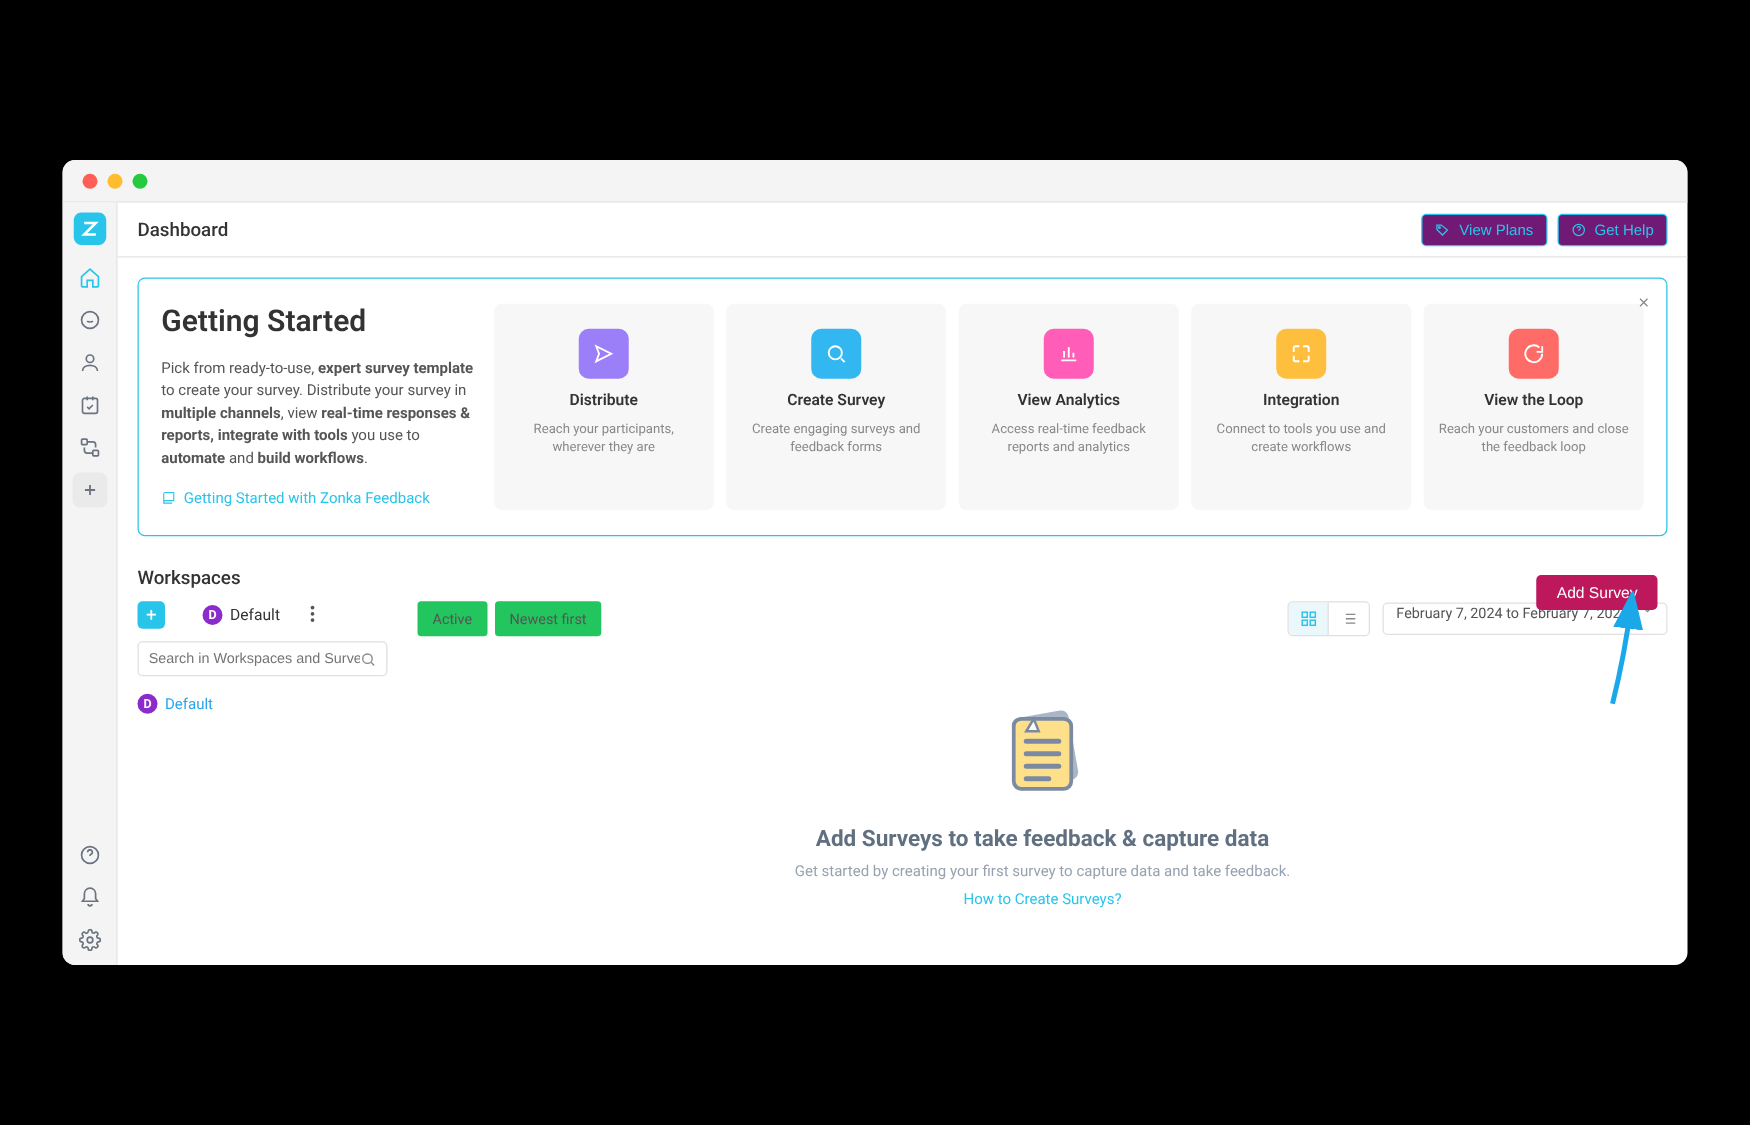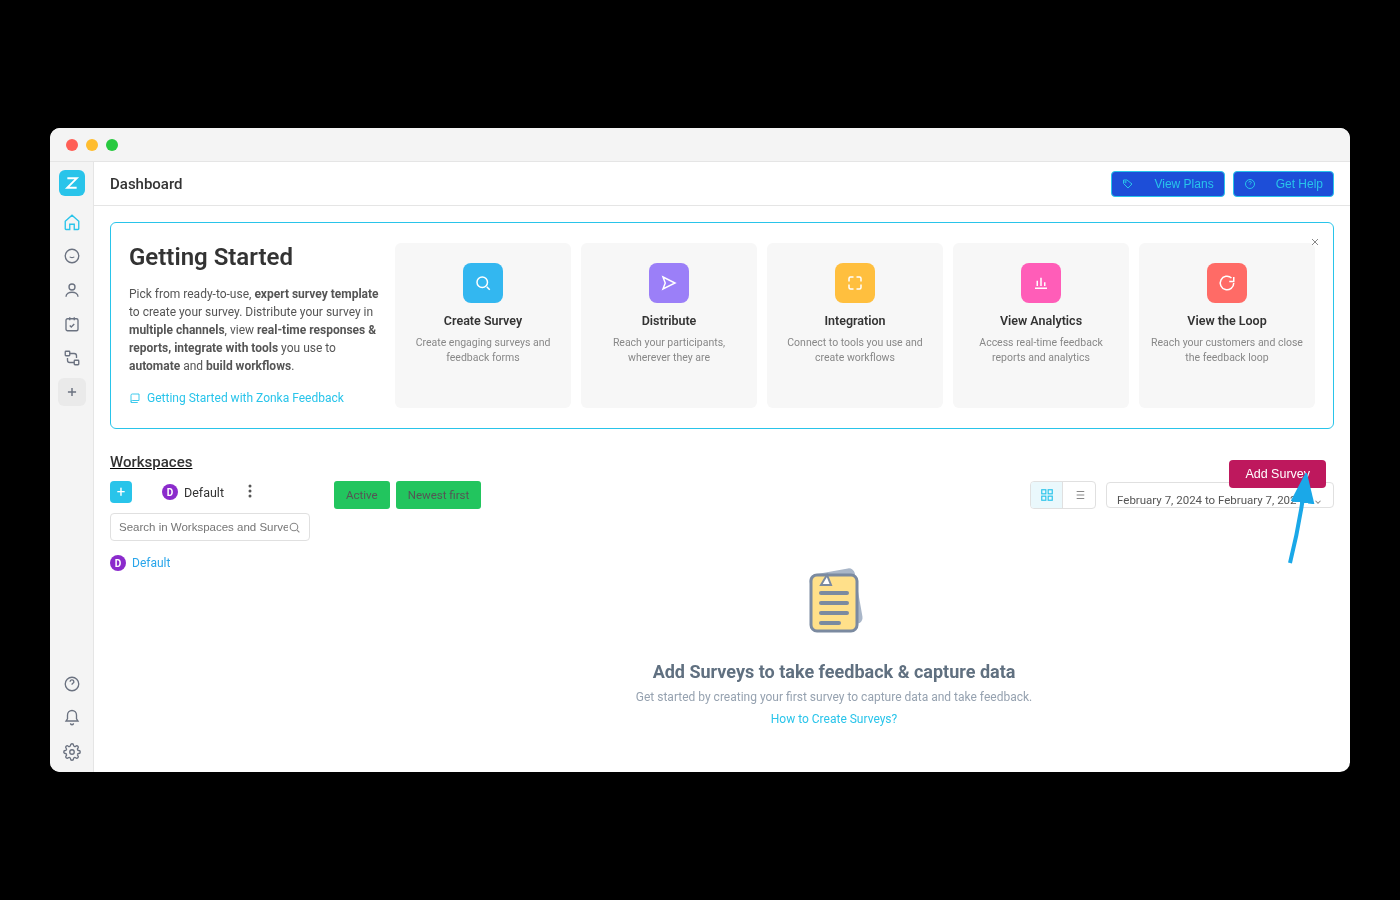--- a/index.html
+++ b/index.html
@@ -67,23 +67,23 @@
 .header {
   height: 44px;
   display: flex; align-items: center;
   padding: 0 16px;
   border-bottom: 1px solid #e5e5e5;
 }
 .header-title { font-size: 15px; color: #333; font-weight: 500; }
 .header-spacer { flex: 1; }
 .header-btn {
   border: 1px solid #29c4ea; color: #29c4ea;
-  background: #1d4ed8; font-size: 12px;
+  background: #701a75; font-size: 12px;
   padding: 5px 10px; border-radius: 4px;
-  margin-left: 8px; display: inline-flex; align-items: center; gap: 20px;
+  margin-left: 8px; display: inline-flex; align-items: center; gap: 7px;
   cursor: pointer;
 }
 
 .content { flex: 1; overflow: auto; padding: 16px; }
 
 .getting-started {
   border: 1px solid #29c4ea;
   border-radius: 6px;
   padding: 20px 18px;
   display: flex; gap: 16px;
@@ -97,21 +97,21 @@
 .gs-cards { flex: 1; display: flex; gap: 10px; }
 .gs-card {
   flex: 1; background: #f7f7f7; border-radius: 6px;
   padding: 14px 10px; text-align: center;
 }
 .gs-card-icon { width: 40px; height: 40px; margin: 6px auto 10px; border-radius: 8px; display:flex; align-items:center; justify-content:center; color:#fff; position:relative; }
 .gs-card-icon::before { content:""; position:absolute; inset:-3px -6px -6px -3px; background: inherit; opacity:.25; border-radius:8px; transform: rotate(-8deg); z-index:-1;}
 .gs-card-title { font-size: 12.5px; font-weight: 600; color: #333; margin-bottom: 8px; }
 .gs-card-desc { font-size: 10.5px; color: #888; line-height: 1.4; }
 
-.workspaces-row { display: flex; align-items: flex-start; margin-top: 24px; text-decoration: underline; }
+.workspaces-row { display: flex; align-items: flex-start; margin-top: 24px; }
 .ws-title { font-size: 15px; font-weight: 500; color: #333; margin-right: 14px; }
 .ws-add { width: 22px; height: 22px; background: #29c4ea; color:#fff; border-radius:4px; display:inline-flex; align-items:center; justify-content:center; font-size:15px; cursor:pointer; margin-right: 16px; }
 .ws-tag { display:inline-flex; align-items:center; gap:6px; font-size:12.5px; color:#333; }
 .ws-badge { width:16px; height:16px; border-radius:50%; background:#8b2bcc; color:#fff; font-size:10px; font-weight:700; display:inline-flex; align-items:center; justify-content:center; }
 .ws-more { margin-left: 10px; color:#555; cursor:pointer; }
 .add-survey-btn {
   background: #be185d; color:#fff; border:none;
   padding: 7px 16px; font-size:12.5px; border-radius:4px; cursor:pointer;
 }
 .search-box {
@@ -119,21 +119,21 @@
   border: 1px solid #e0e0e0; border-radius:4px;
   display:flex; align-items:center; padding: 0 8px;
   color:#888; font-size:11.5px; background:#fff;
 }
 .search-box input { border:none; outline:none; flex:1; font-size:11.5px; background:transparent; color:#888;}
 .filter-chip { background:#22c55e; padding: 0 12px; height:28px; display:inline-flex; align-items:center; font-size:11.5px; color:#555; border-radius:3px; cursor:pointer;}
 .filters-spacer { flex:1; }
 .view-toggle { display:inline-flex; border:1px solid #e0e0e0; border-radius:4px; overflow:hidden; margin-right:10px; }
 .vt-btn { width:32px; height:26px; display:inline-flex; align-items:center; justify-content:center; cursor:pointer; color:#888; }
 .vt-btn.active { background:#eaf8fc; color:#29c4ea; border-right:1px solid #e0e0e0; }
-.date-range { border:1px solid #e0e0e0; border-radius:4px; padding:0 10px; height:26px; display:inline-flex; align-items:flex-end; font-size:11.5px; color:#555; gap:10px; cursor:pointer;}
+.date-range { border:1px solid #e0e0e0; border-radius:4px; padding:0 10px; height:26px; display:inline-flex; align-items:flex-start; font-size:11.5px; color:#555; gap:10px; cursor:pointer;}
 
 .ws-item { display:inline-flex; align-items:center; gap:6px; margin-top:14px; font-size:12px; color:#29a5ea; cursor:pointer;}
 
 .empty-state { text-align:center; margin-top: 48px; }
 .empty-icon { width:90px; height:90px; margin:0 auto 14px; position:relative; }
 .empty-title { font-size:18px; font-weight:700; color:#607080; margin-bottom:8px;}
 .empty-desc { font-size:12px; color:#96a2b0; margin-bottom:8px;}
 .empty-link { font-size:12px; color:#29c4ea; cursor:pointer;}
 
 .arrow-annotation {
@@ -245,55 +245,55 @@
             <div class="gs-desc" id="gs-desc">Pick from ready-to-use, <b>expert survey template</b> to create your survey. Distribute your survey in <b>multiple channels</b>, view <b>real-time responses &amp; reports, integrate with tools</b> you use to <b>automate</b> and <b>build workflows</b>.</div>
             <div class="gs-link">
               <svg width="12" height="12" viewBox="0 0 24 24" fill="none" stroke="currentColor" stroke-width="1.8">
                   <path d="M4 19.5A2.5 2.5 0 0 1 6.5 17H20V4H6.5A2.5 2.5 0 0 0 4 6.5zM4 19.5V21h13.5"></path>
                 </svg>
               <span>Getting Started with Zonka Feedback</span>
             </div>
           </div>
           <div class="gs-cards" id="gs-cards">
               <div class="gs-card">
+                <div class="gs-card-icon" style="background:#9b7ff8">
+                  <svg width="18" height="18" viewBox="0 0 24 24" fill="none" stroke="#fff" stroke-width="2">
+                    <path d="M4 4l16 8-16 8 3-8z"></path>
+                  </svg>
+                </div>
+                <div class="gs-card-title">Distribute</div>
+                <div class="gs-card-desc">Reach your participants, wherever they are</div>
+              </div>
+              <div class="gs-card">
                 <div class="gs-card-icon" style="background:#33b7f0">
                   <svg width="18" height="18" viewBox="0 0 24 24" fill="none" stroke="#fff" stroke-width="2">
                     <circle cx="11" cy="11" r="7"></circle>
                     <path d="m21 21-4-4"></path>
                   </svg>
                 </div>
                 <div class="gs-card-title">Create Survey</div>
                 <div class="gs-card-desc">Create engaging surveys and feedback forms</div>
               </div>
               <div class="gs-card">
-                <div class="gs-card-icon" style="background:#9b7ff8">
+                <div class="gs-card-icon" style="background:#ff5db8">
                   <svg width="18" height="18" viewBox="0 0 24 24" fill="none" stroke="#fff" stroke-width="2">
-                    <path d="M4 4l16 8-16 8 3-8z"></path>
-                  </svg>
-                </div>
-                <div class="gs-card-title">Distribute</div>
-                <div class="gs-card-desc">Reach your participants, wherever they are</div>
+                    <path d="M4 19h16M7 16V9M12 16V5M17 16v-5"></path>
+                  </svg>
+                </div>
+                <div class="gs-card-title">View Analytics</div>
+                <div class="gs-card-desc">Access real-time feedback reports and analytics</div>
               </div>
               <div class="gs-card">
                 <div class="gs-card-icon" style="background:#ffbf3e">
                   <svg width="18" height="18" viewBox="0 0 24 24" fill="none" stroke="#fff" stroke-width="2">
                     <path d="M10 4H6a2 2 0 0 0-2 2v4M14 4h4a2 2 0 0 1 2 2v4M10 20H6a2 2 0 0 1-2-2v-4M14 20h4a2 2 0 0 0 2-2v-4"></path>
                   </svg>
                 </div>
                 <div class="gs-card-title">Integration</div>
                 <div class="gs-card-desc">Connect to tools you use and create workflows</div>
-              </div>
-              <div class="gs-card">
-                <div class="gs-card-icon" style="background:#ff5db8">
-                  <svg width="18" height="18" viewBox="0 0 24 24" fill="none" stroke="#fff" stroke-width="2">
-                    <path d="M4 19h16M7 16V9M12 16V5M17 16v-5"></path>
-                  </svg>
-                </div>
-                <div class="gs-card-title">View Analytics</div>
-                <div class="gs-card-desc">Access real-time feedback reports and analytics</div>
               </div>
               <div class="gs-card">
                 <div class="gs-card-icon" style="background:#ff6b66">
                   <svg width="18" height="18" viewBox="0 0 24 24" fill="none" stroke="#fff" stroke-width="2">
                     <path d="M21 12a9 9 0 1 1-3-6.7M21 4v6h-6"></path>
                   </svg>
                 </div>
                 <div class="gs-card-title">View the Loop</div>
                 <div class="gs-card-desc">Reach your customers and close the feedback loop</div>
               </div>

